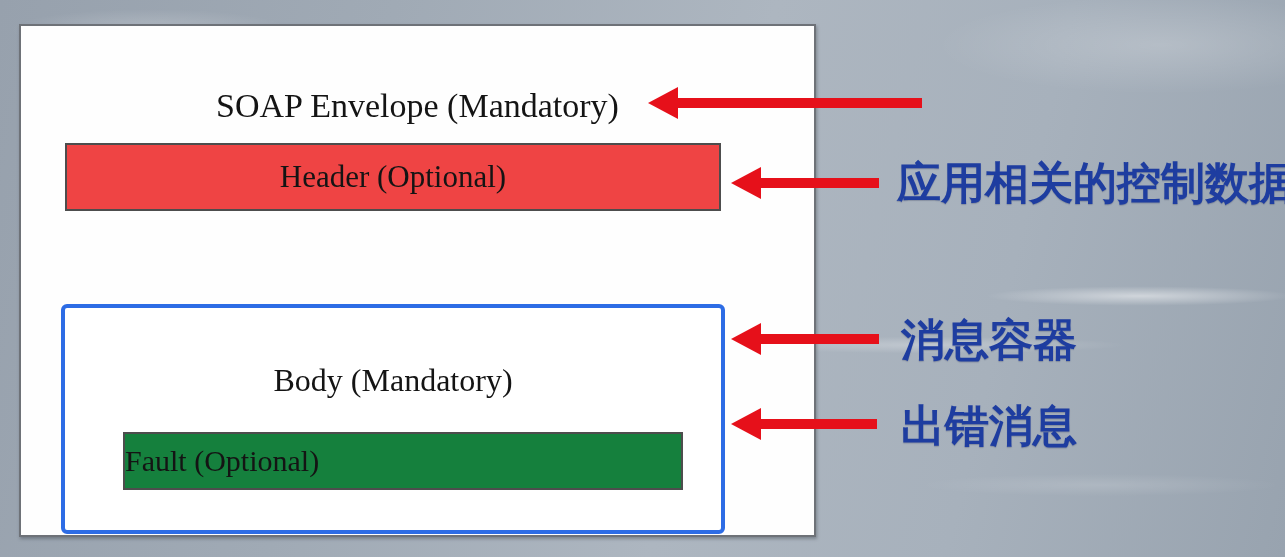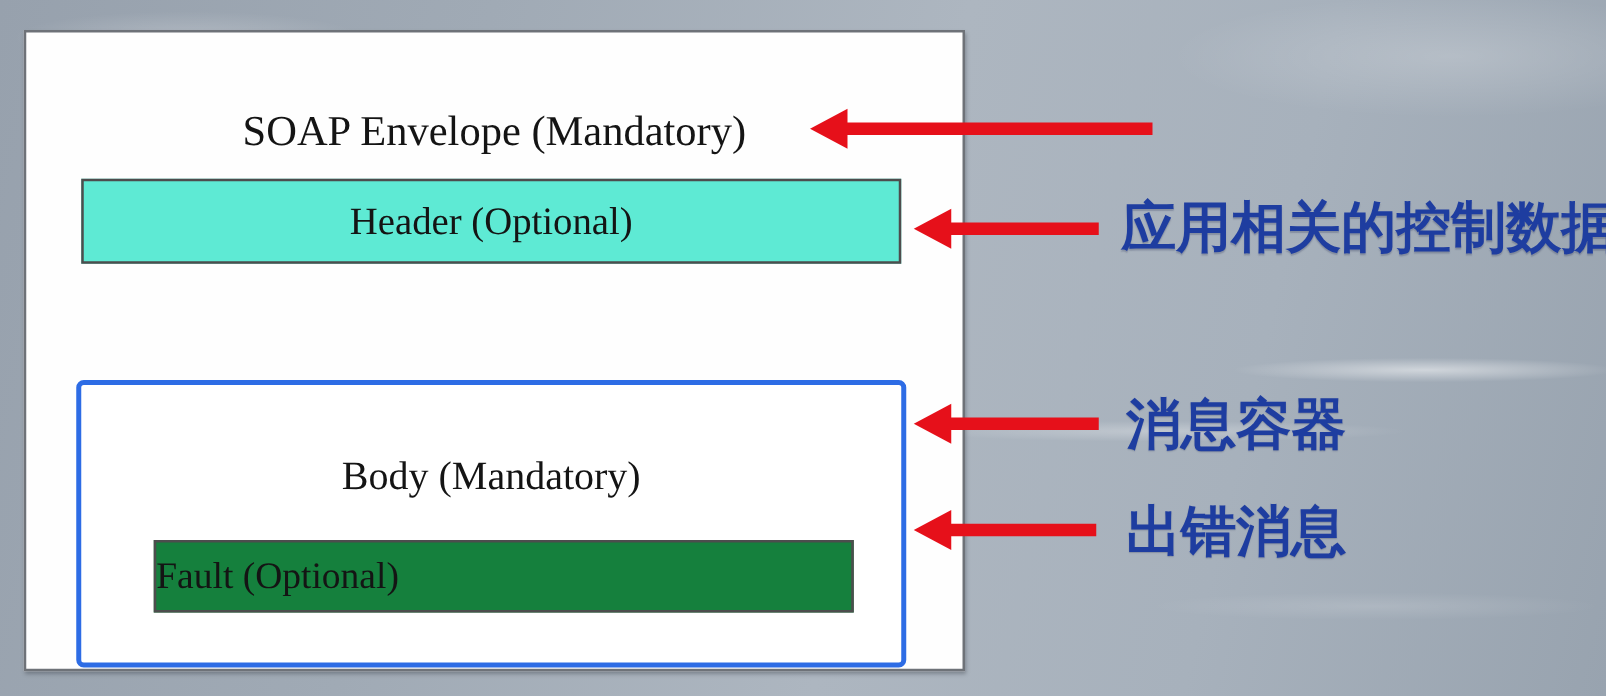--- a/index.html
+++ b/index.html
@@ -22,38 +22,39 @@
   }
 
   
   .envelope-box {
     position: absolute;
     left: 19px; top: 24px;
     width: 749px; height: 509px;
     background: #fefefe;
     border: 2px solid #6e7278;
     box-shadow: 1px 2px 3px rgba(40,45,55,0.35);
+    padding-left: 44px;
   }
   .envelope-title {
     position: absolute;
     left: 0; top: 60px;
     width: 100%;
     text-align: center;
     font-family: "Liberation Serif", serif;
     font-size: 34px;
     line-height: 40px;
     color: #141414;
     white-space: nowrap;
   }
   .header-box {
     position: absolute;
     left: 44px; top: 117px;
     width: 652px; height: 64px;
     border: 2px solid #4d4d4d;
-    background: #5eead4;
+    background: #ef4444;
     display: flex;
     align-items: center;
     justify-content: center;
     font-family: "Liberation Serif", serif;
     font-size: 31px;
     color: #141414;
   }
   .body-box {
     position: absolute;
     left: 40px; top: 230px;

